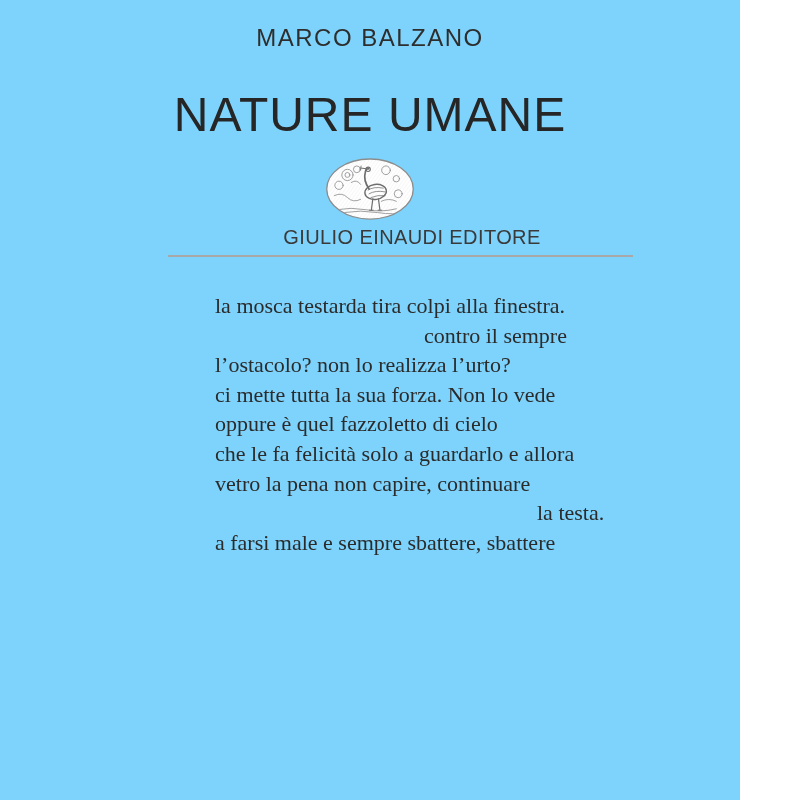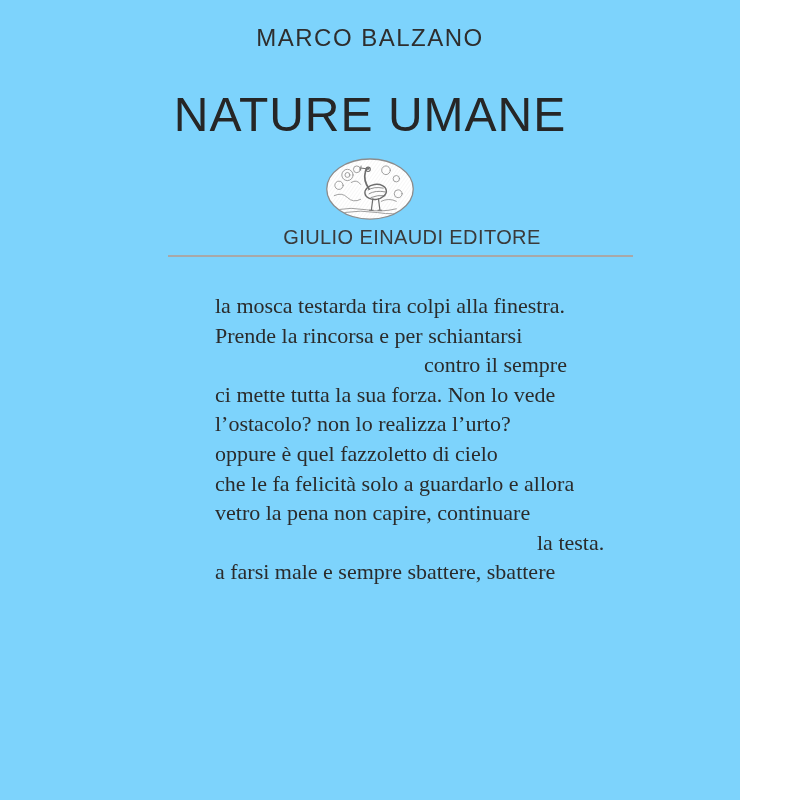--- a/index.html
+++ b/index.html
@@ -150,24 +150,23 @@
       </g>
     </svg>
   </div>
 
   <div class="publisher">GIULIO EINAUDI EDITORE</div>
 
   <hr class="rule">
 
   <div class="poem">
       <div class="poem-line" style="padding-left: 0px;">la mosca testarda tira colpi alla finestra.</div>
-      <div class="poem-line" style="padding-left: 0px;">Prende la rincorsa e per schiantarsi</div>
       <div class="poem-line" style="padding-left: 209px;">contro il sempre</div>
+      <div class="poem-line" style="padding-left: 0px;">l’ostacolo? non lo realizza l’urto?</div>
       <div class="poem-line" style="padding-left: 0px;">ci mette tutta la sua forza. Non lo vede</div>
-      <div class="poem-line" style="padding-left: 0px;">l’ostacolo? non lo realizza l’urto?</div>
       <div class="poem-line" style="padding-left: 0px;">oppure è quel fazzoletto di cielo</div>
       <div class="poem-line" style="padding-left: 0px;">che le fa felicità solo a guardarlo e allora</div>
       <div class="poem-line" style="padding-left: 0px;">vetro la pena non capire, continuare</div>
       <div class="poem-line" style="padding-left: 322px;">la testa.</div>
       <div class="poem-line" style="padding-left: 0px;">a farsi male e sempre sbattere, sbattere</div>
     </div>
 
 </div>
 
 </body></html>

